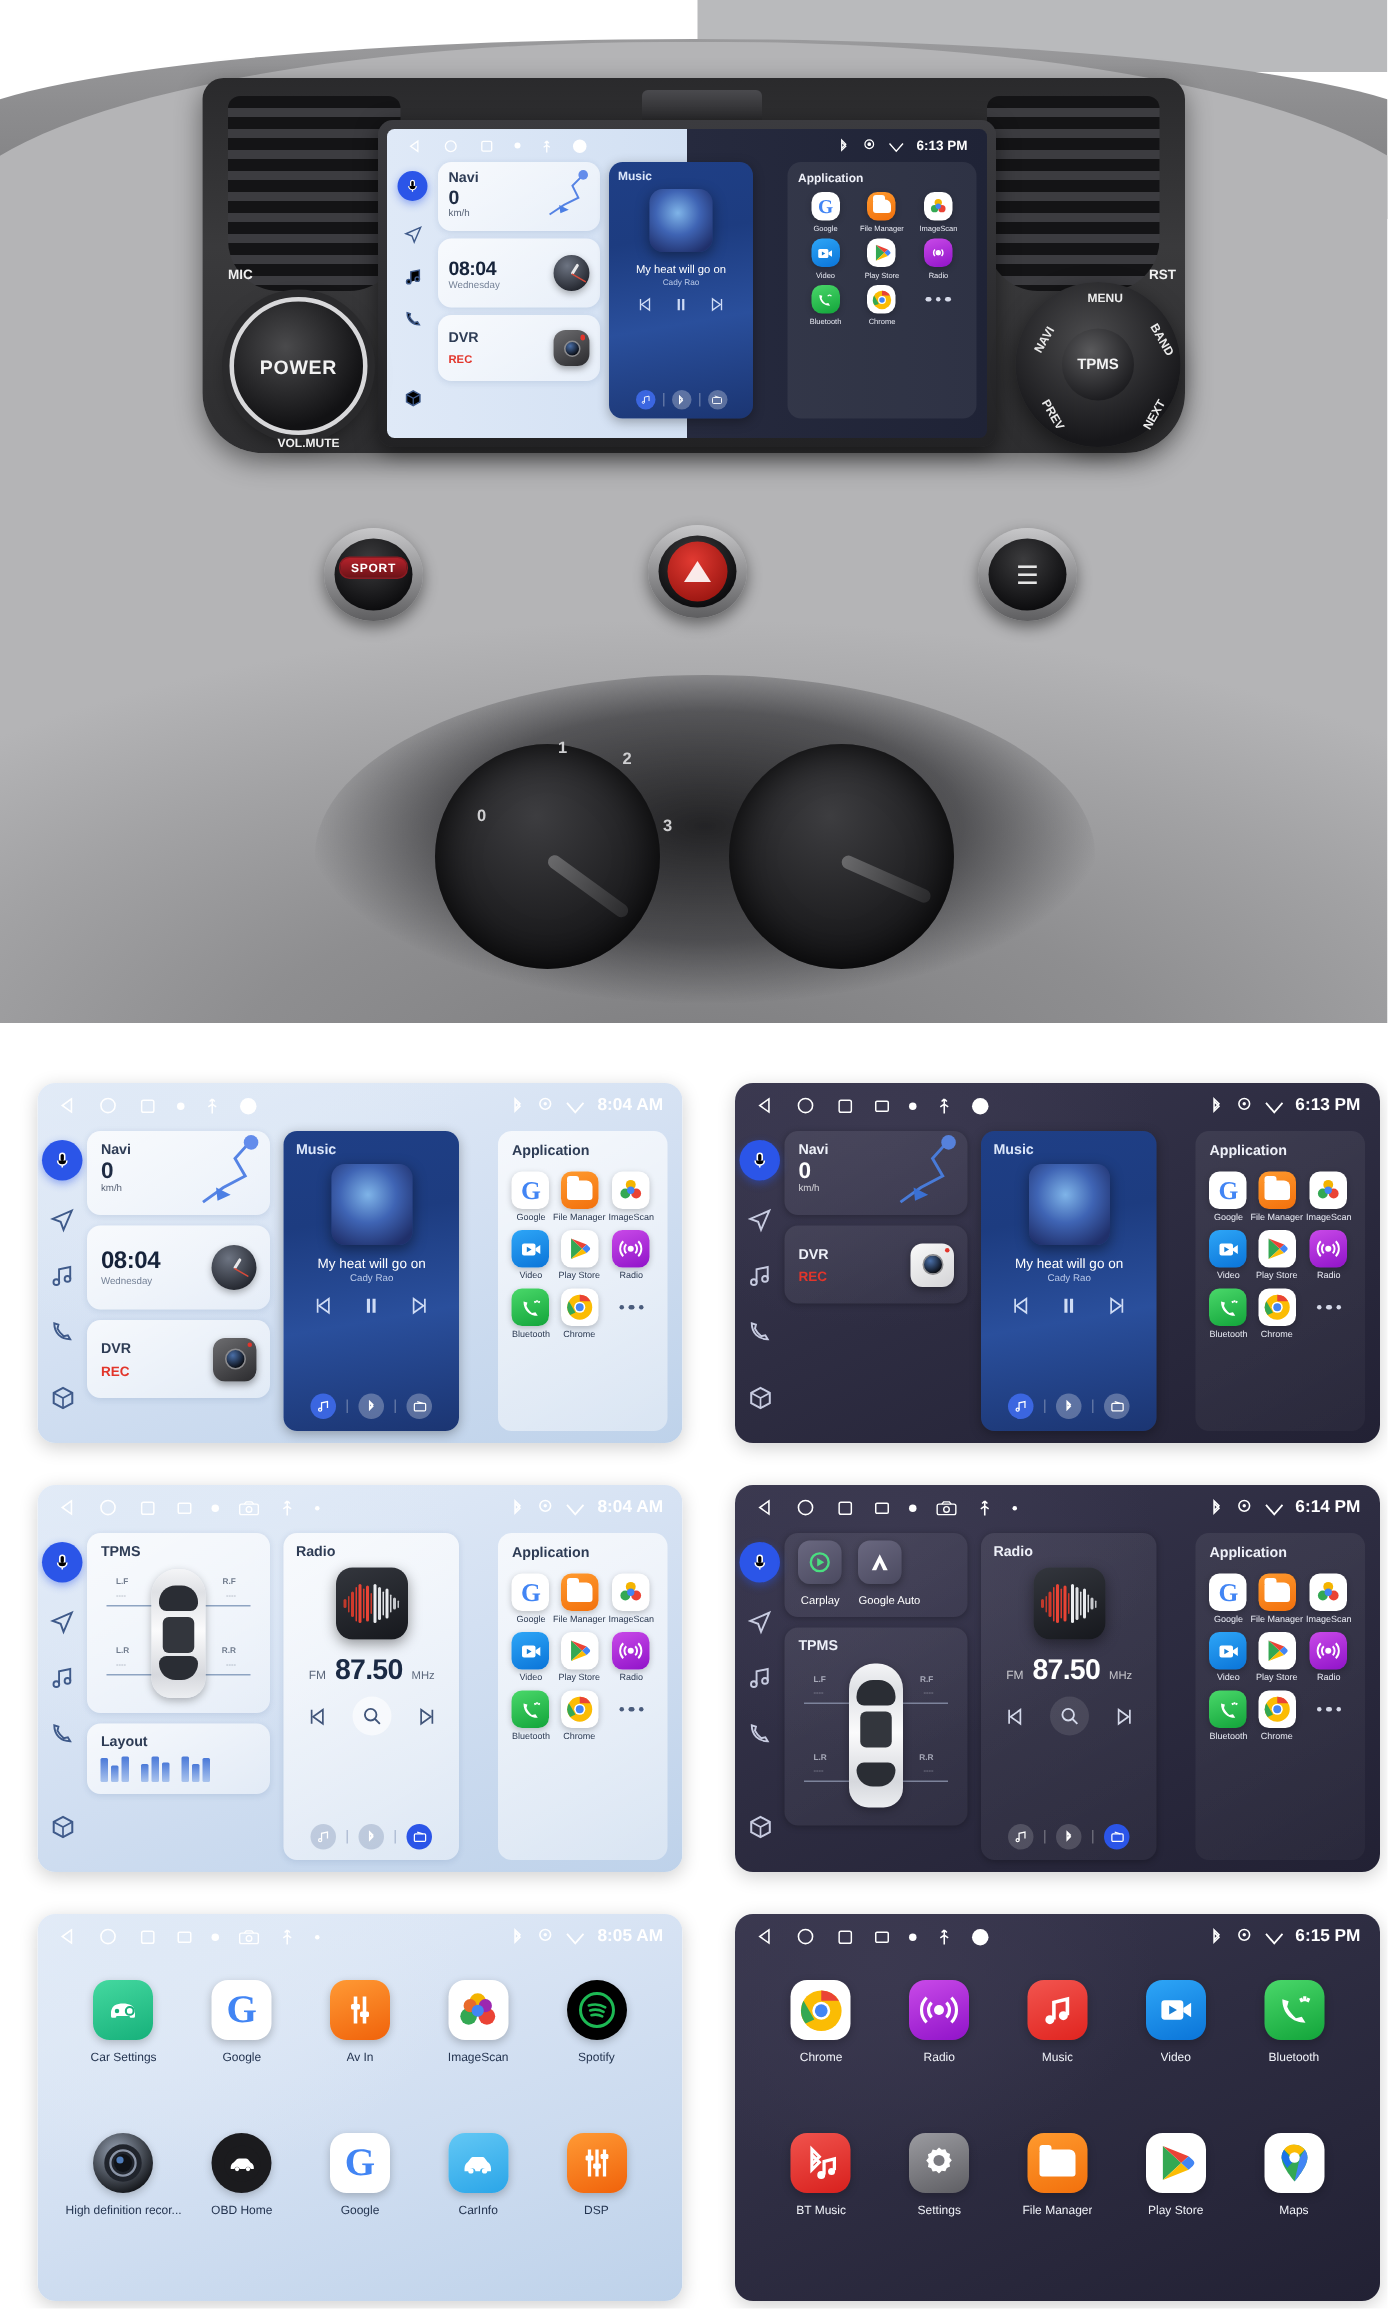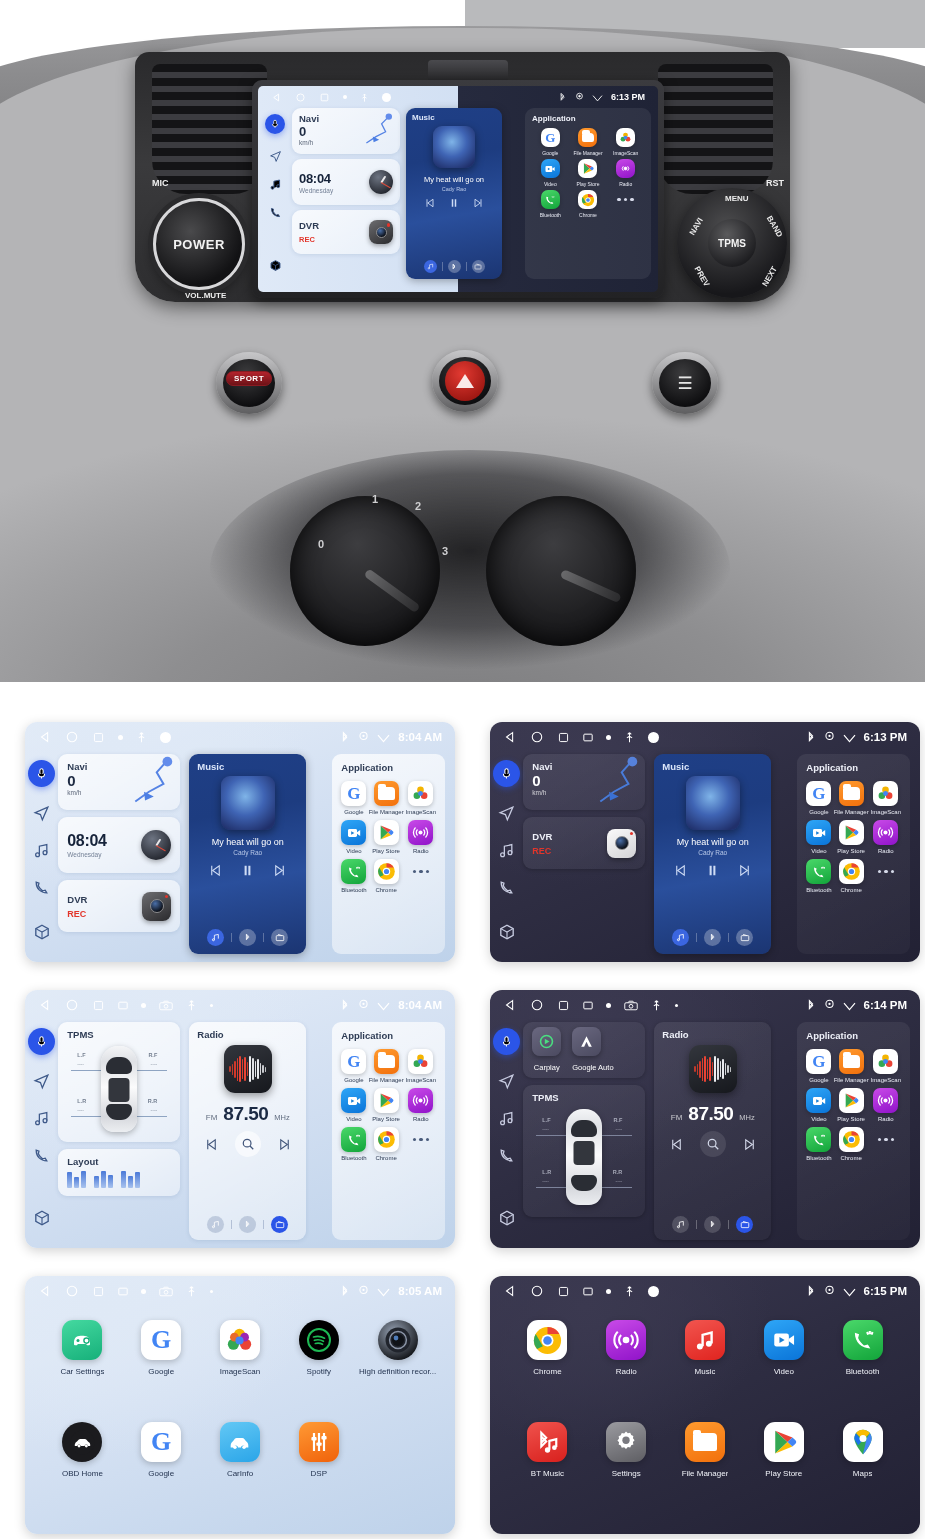--- a/index.html
+++ b/index.html
@@ -1716,20 +1716,30 @@
           </span>
         <span class="dnm">Car Settings</span>
       </div>
       <div class="dcell">
         <span class="dic ic-white">
             <b class="g-logo" style="font-size:26px;color:#4285F4;">G</b>
           </span>
         <span class="dnm">Google</span>
       </div>
       <div class="dcell">
+        <span class="dic ic-avin">
+            <svg width="24" height="24" viewBox="0 0 24 24" stroke="#fff" fill="none">
+              <path d="M9 3v18M15 3v18" stroke-width="2.4"></path>
+              <rect x="6" y="8" width="6" height="3.6" rx="1" fill="#fff" stroke="none"></rect>
+              <rect x="12" y="13" width="6" height="3.6" rx="1" fill="#fff" stroke="none"></rect>
+            </svg>
+          </span>
+        <span class="dnm">Av In</span>
+      </div>
+      <div class="dcell">
         <span class="dic ic-white">
             <svg width="27" height="27" viewBox="0 0 16 16">
               <circle cx="8" cy="4.4" r="3.3" fill="#f4b400"></circle>
               <circle cx="4.4" cy="10.2" r="3.3" fill="#34a853"></circle>
               <circle cx="11.6" cy="10.2" r="3.3" fill="#ea4335"></circle>
               <circle cx="5" cy="6" r="2.6" fill="#e86a2b"></circle>
               <circle cx="11" cy="6" r="2.6" fill="#9c27b0"></circle>
               <circle cx="8" cy="8" r="2.4" fill="#4285F4"></circle>
             </svg>
           </span>

